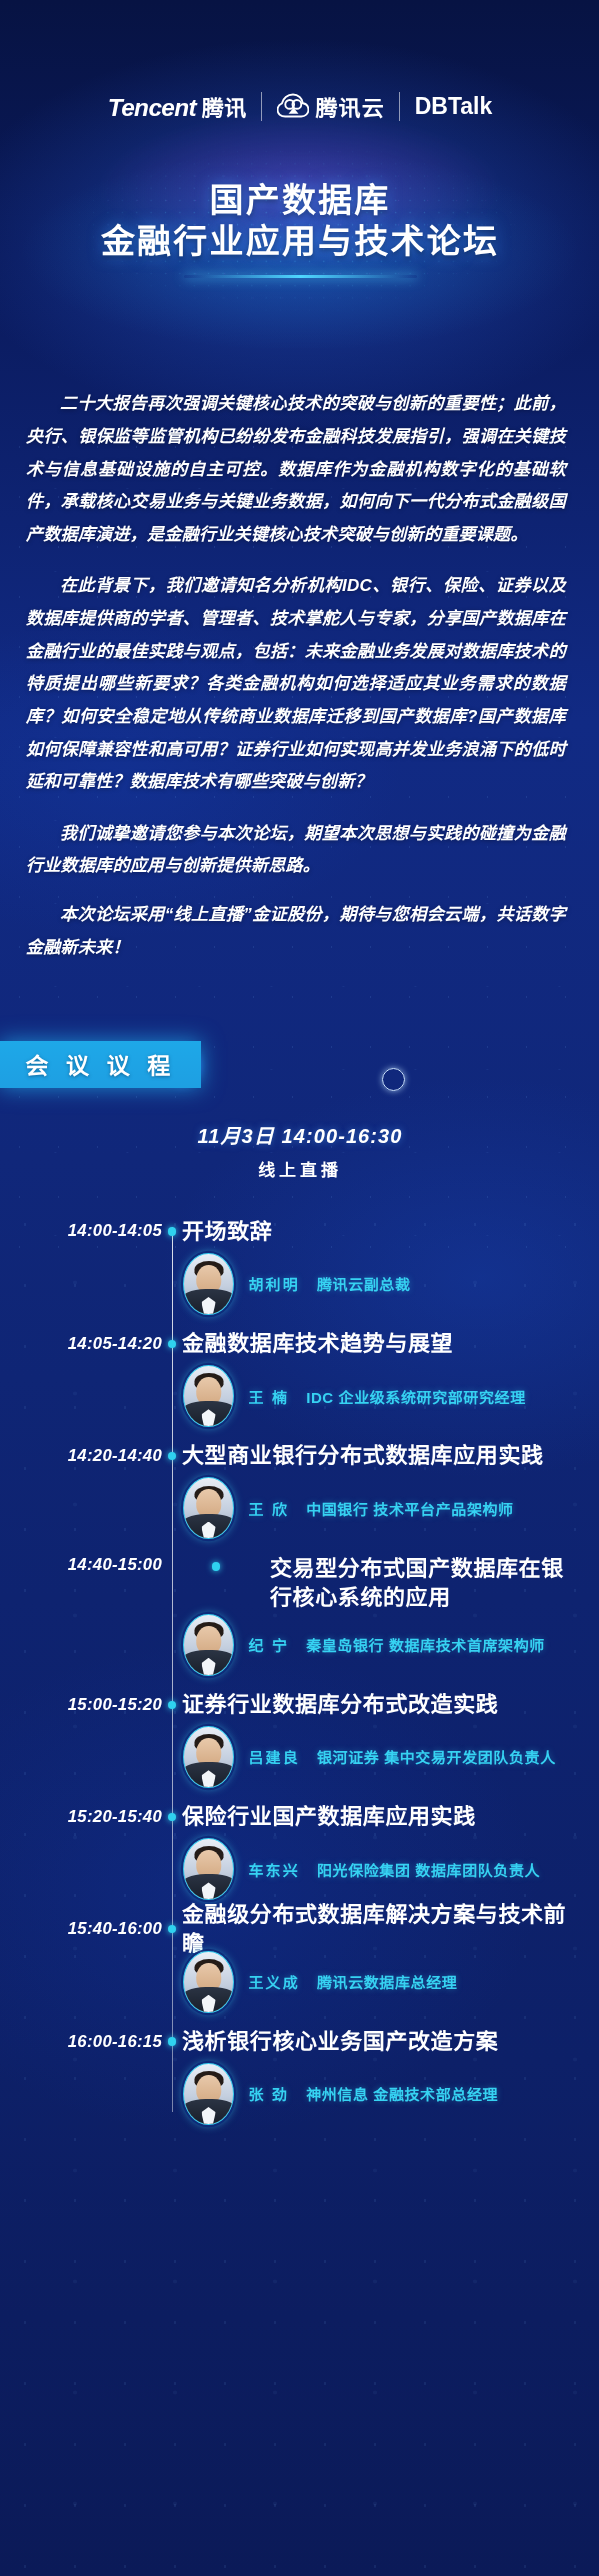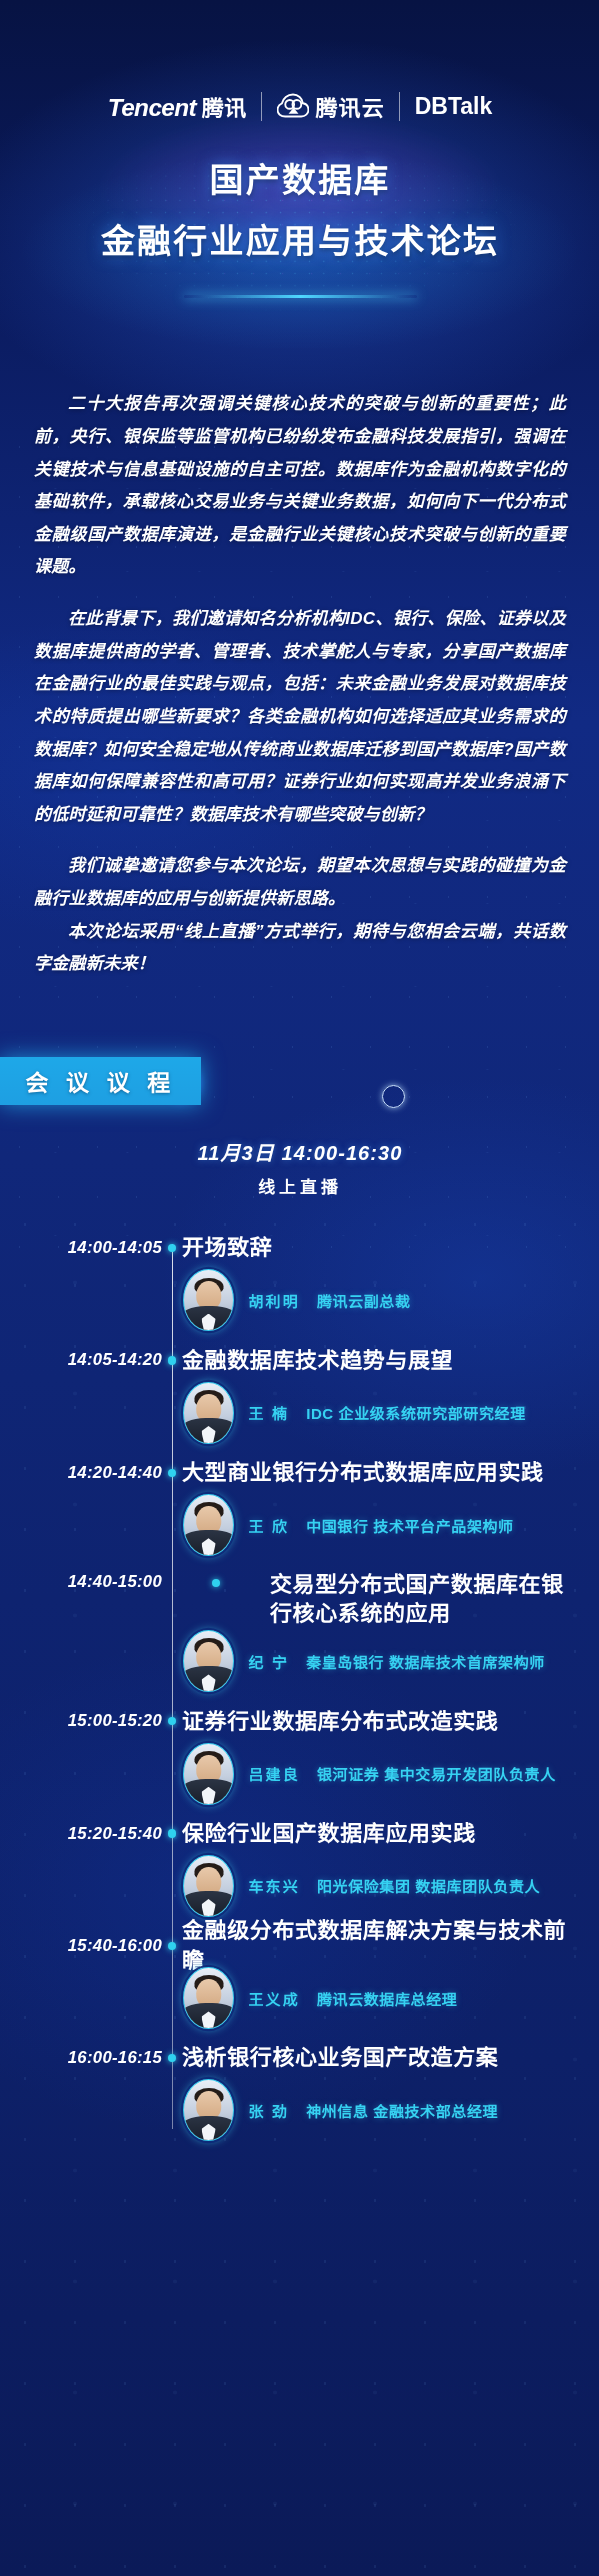--- a/index.html
+++ b/index.html
@@ -65,21 +65,21 @@
   .logo-cloud .cn { font-size:22px; font-weight:700; letter-spacing:1.1px; }
   .logo-dbtalk {
     font-size:23px; font-weight:700; letter-spacing:0px; white-space:nowrap;
     font-family:"Liberation Sans","DejaVu Sans",sans-serif;
   }
 
   
   .hero {
     position:relative; z-index:5;
     height:239px; margin-top:3.3px;
-    display:flex; flex-direction:column; align-items:center; justify-content:center;gap:20px;
+    display:flex; flex-direction:column; align-items:center; justify-content:center;
   }
   .hero-mesh {
     position:absolute; inset:-16.7px 0 0 0; z-index:-1;
     background:
       radial-gradient(ellipse 289px 111px at 50% 38%, rgba(150,70,220,0.30), rgba(20,30,120,0) 70%),
       radial-gradient(ellipse 389px 139px at 50% 62%, rgba(30,150,230,0.28), rgba(20,30,120,0) 72%);
   }
   .hero-dots {
     position:absolute; inset:0; z-index:-1; opacity:.55;
     background-image:
@@ -96,28 +96,28 @@
   }
   .hero h1 { font-size:34px; }
   .hero h2 { font-size:34px; }
   .hero-glow {
     margin-top:12.2px; width:233px; height:2.8px; border-radius:1.7px;
     background:linear-gradient(90deg, rgba(60,200,255,0) 0%, #4fd7ff 50%, rgba(60,200,255,0) 100%);
     box-shadow:0 0 12.2px rgba(79,215,255,.9);
   }
 
   
-  .intro { position:relative; z-index:5; padding:40px 34px 0 34px; }
+  .intro { position:relative; z-index:5; padding:40px 34px 0 26px; }
   .intro p {
     font-size:17px; line-height:1.92; font-weight:700; font-style:italic;
     letter-spacing:0.3px; text-indent:2em; margin-bottom:19px; color:#ffffff;
     text-shadow:0 1.1px 4.4px rgba(0,0,0,.35);
     text-align:justify;
   }
-  .intro p.tight { margin-bottom:0; }
+  .intro p.tight { margin-bottom:16px; }
 
   
   .agenda-head {
     position:relative; z-index:5;
     margin-top:53px; height:94px;
     display:flex; align-items:center; 
   }
   .ring-left {
     position:absolute; left:164px; top:31px; width:36px; height:36px; border-radius:50%;
     border:3.9px solid #2f6bff; box-shadow:0 0 9px rgba(47,107,255,.8);
@@ -245,21 +245,21 @@
     <div class="hero-dots"></div>
     <h1>国产数据库</h1>
     <h2>金融行业应用与技术论坛</h2>
     <div class="hero-glow"></div>
   </div>
 
   <div class="intro">
     <p>二十大报告再次强调关键核心技术的突破与创新的重要性；此前，央行、银保监等监管机构已纷纷发布金融科技发展指引，强调在关键技术与信息基础设施的自主可控。数据库作为金融机构数字化的基础软件，承载核心交易业务与关键业务数据，如何向下一代分布式金融级国产数据库演进，是金融行业关键核心技术突破与创新的重要课题。</p>
     <p>在此背景下，我们邀请知名分析机构IDC、银行、保险、证券以及数据库提供商的学者、管理者、技术掌舵人与专家，分享国产数据库在金融行业的最佳实践与观点，包括：未来金融业务发展对数据库技术的特质提出哪些新要求？各类金融机构如何选择适应其业务需求的数据库？如何安全稳定地从传统商业数据库迁移到国产数据库?国产数据库如何保障兼容性和高可用？证券行业如何实现高并发业务浪涌下的低时延和可靠性？数据库技术有哪些突破与创新？</p>
     <p class="tight">我们诚挚邀请您参与本次论坛，期望本次思想与实践的碰撞为金融行业数据库的应用与创新提供新思路。</p>
-    <p>本次论坛采用“线上直播”方式举行，期待与您相会云端，共话数字金融新未来！</p>
+    <p>本次论坛采用“线上直播”金证股份，期待与您相会云端，共话数字金融新未来！</p>
   </div>
 
   <div class="agenda-head">
     <div class="ring-left"></div>
     <div class="ring-right"></div>
     <div class="agenda-chip">
       <span>会 议 议 程</span>
     </div>
   </div>
 

